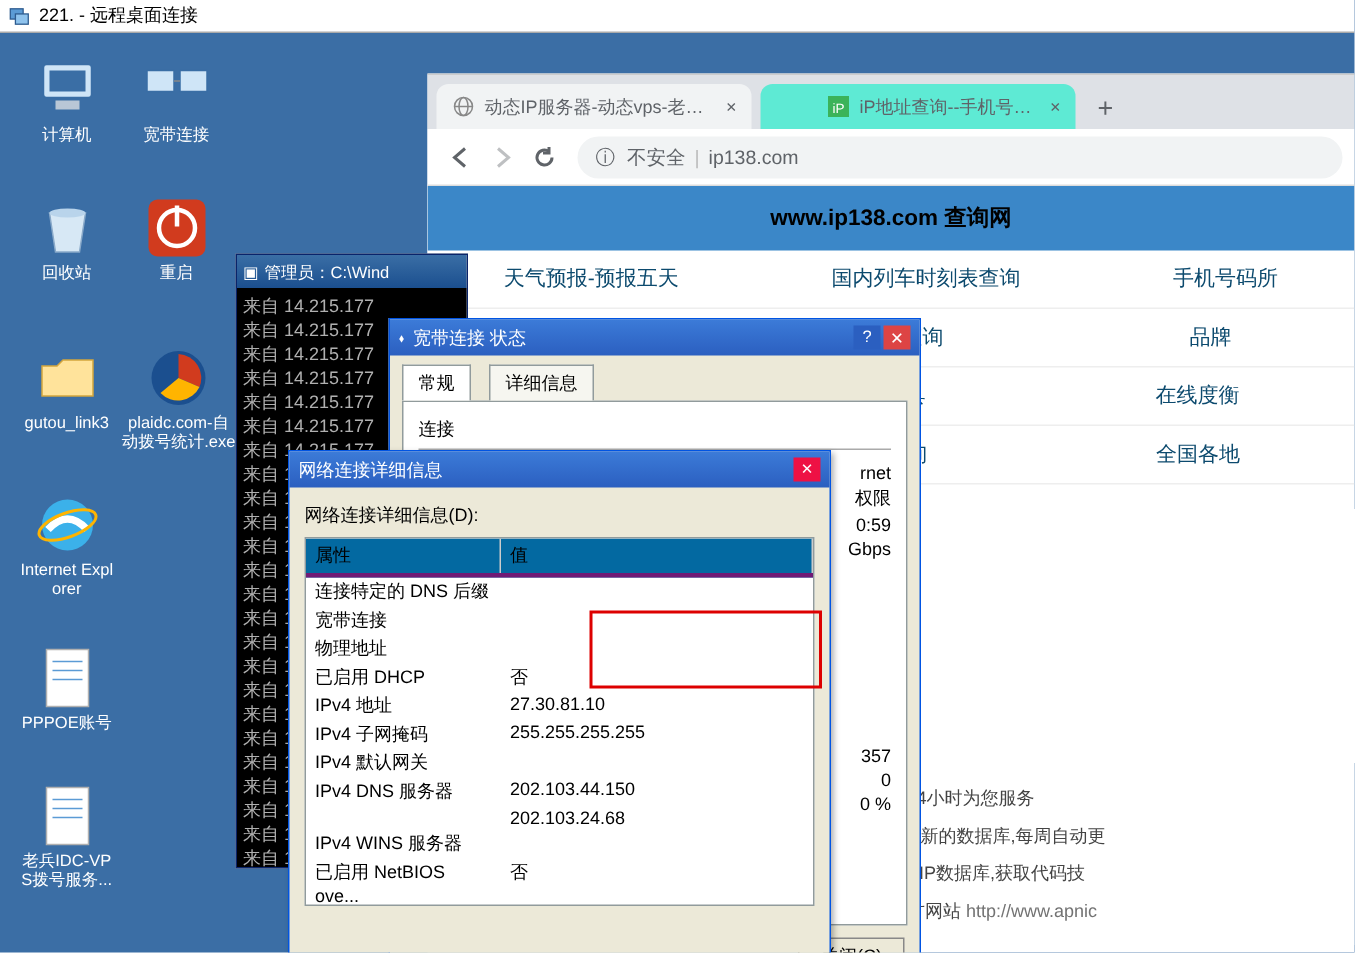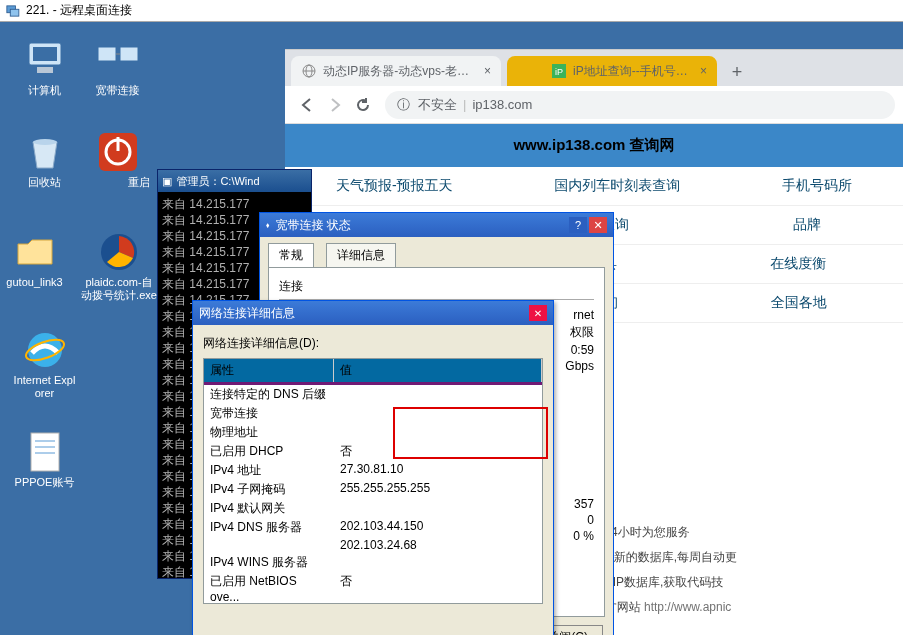--- a/index.html
+++ b/index.html
@@ -47,21 +47,21 @@
 .dt-row { display: flex; }
 .dt-row div { padding: 1px 6px; }
 .dt-row .c1 { width: 130px; }
 .dt-row .c2 { flex: 1; }
 .redbox { position: absolute; border: 2px solid #d00; pointer-events: none; }
 
 
 .chrome { position: absolute; left: 285px; top: 27px; right: 0; bottom: 0; background: #fff; border-top: 1px solid #ccc; }
 .ch-tabs { background: #dee1e6; height: 36px; display: flex; align-items: flex-end; padding: 0 6px; }
 .ch-tab { height: 30px; background: #f1f3f4; border-radius: 8px 8px 0 0; display: flex; align-items: center; padding: 0 10px; font-size: 12px; color: #5f6368; margin-right: 6px; width: 210px; }
-.ch-tab.active { background: #eab308; padding-left: 44px; }
+.ch-tab.active { background: #5eead4; padding-left: 44px; }
 .ch-tab .favicon { width: 16px; height: 16px; margin-right: 6px; display:flex; align-items:center; justify-content:center;}
 .ch-tab .tlabel { flex: 1; overflow: hidden; white-space: nowrap; text-overflow: ellipsis; }
 .ch-tab .x { color: #5f6368; margin-left: 4px; }
 .ch-addtab { width: 28px; height: 28px; display: flex; align-items: center; justify-content: center; color: #5f6368; font-size: 18px; }
 .ch-toolbar { height: 38px; background: #fff; border-bottom: 1px solid #ddd; display: flex; align-items: center; padding: 0 8px; }
 .ch-toolbar .nav-btn { width: 28px; height: 28px; display: flex; align-items: center; justify-content: center; color: #5f6368; border-radius: 50%; }
 .ch-omnibox { flex: 1; height: 28px; background: #f1f3f4; border-radius: 14px; display: flex; align-items: center; padding: 0 12px; margin-left: 8px; font-size: 13px; color: #5f6368; }
 .ch-omnibox .info { margin-right: 8px; }
 .ch-page { position: relative; overflow: hidden; background:#fff; }
 .banner { background: #3b87c8; color: #000000; text-align: center; padding: 12px 0; font-size: 15px; font-weight: bold; }
@@ -114,31 +114,31 @@
   </div>
   <div class="desk-icon" style="left:12px; top:110px;">
     <div class="glyph">
         <svg width="40" height="40">
           <path d="M8 10 L32 10 L28 36 L12 36 Z" fill="#d7e8f5" stroke="#89a9c9"></path>
           <ellipse cx="20" cy="10" rx="12" ry="3" fill="#b9d4eb"></ellipse>
         </svg>
       </div>
     <div class="label">回收站</div>
   </div>
-  <div class="desk-icon" style="left:85px; top:110px;text-align:right;">
+  <div class="desk-icon" style="left:85px; top:110px;">
     <div class="glyph">
         <svg width="42" height="42">
           <rect x="2" y="2" width="38" height="38" rx="6" fill="#d13b1e"></rect>
           <circle cx="21" cy="21" r="12" fill="none" stroke="#fff" stroke-width="3"></circle>
           <line x1="21" y1="6" x2="21" y2="20" stroke="#fff" stroke-width="3"></line>
         </svg>
       </div>
     <div class="label">重启</div>
   </div>
-  <div class="desk-icon" style="left:2px; top:210px;">
+  <div class="desk-icon" style="left:12px; top:210px;">
     <div class="glyph">
         <svg width="42" height="36">
           <path d="M4 10 L14 10 L18 6 L38 6 L38 30 L4 30 Z" fill="#ffe39b" stroke="#d4a63e"></path>
         </svg>
       </div>
     <div class="label">gutou_link3</div>
   </div>
   <div class="desk-icon" style="left:80px; top:210px; width:78px;">
     <div class="glyph">
         <svg width="40" height="40">
@@ -162,20 +162,31 @@
   <div class="desk-icon" style="left:12px; top:410px;">
     <div class="glyph">
         <svg width="36" height="42">
           <rect x="4" y="2" width="28" height="38" fill="#fff" stroke="#b0b0b0"></rect>
           <line x1="8" y1="10" x2="28" y2="10" stroke="#5b9bd5"></line>
           <line x1="8" y1="16" x2="28" y2="16" stroke="#5b9bd5"></line>
           <line x1="8" y1="22" x2="28" y2="22" stroke="#5b9bd5"></line>
         </svg>
       </div>
     <div class="label">PPPOE账号</div>
+  </div>
+  <div class="desk-icon" style="left:12px; top:502px;">
+    <div class="glyph">
+        <svg width="36" height="42">
+          <rect x="4" y="2" width="28" height="38" fill="#fff" stroke="#b0b0b0"></rect>
+          <line x1="8" y1="10" x2="28" y2="10" stroke="#5b9bd5"></line>
+          <line x1="8" y1="16" x2="28" y2="16" stroke="#5b9bd5"></line>
+          <line x1="8" y1="22" x2="28" y2="22" stroke="#5b9bd5"></line>
+        </svg>
+      </div>
+    <div class="label">老兵IDC-VPS拨号服务...</div>
   </div>
 
   <div class="chrome">
     <div class="ch-tabs">
       <div class="ch-tab">
         <span class="favicon">
             <svg width="14" height="14">
               <circle cx="7" cy="7" r="6" fill="none" stroke="#888"></circle>
               <ellipse cx="7" cy="7" rx="3" ry="6" fill="none" stroke="#888"></ellipse>
               <line x1="1" y1="7" x2="13" y2="7" stroke="#888"></line>

